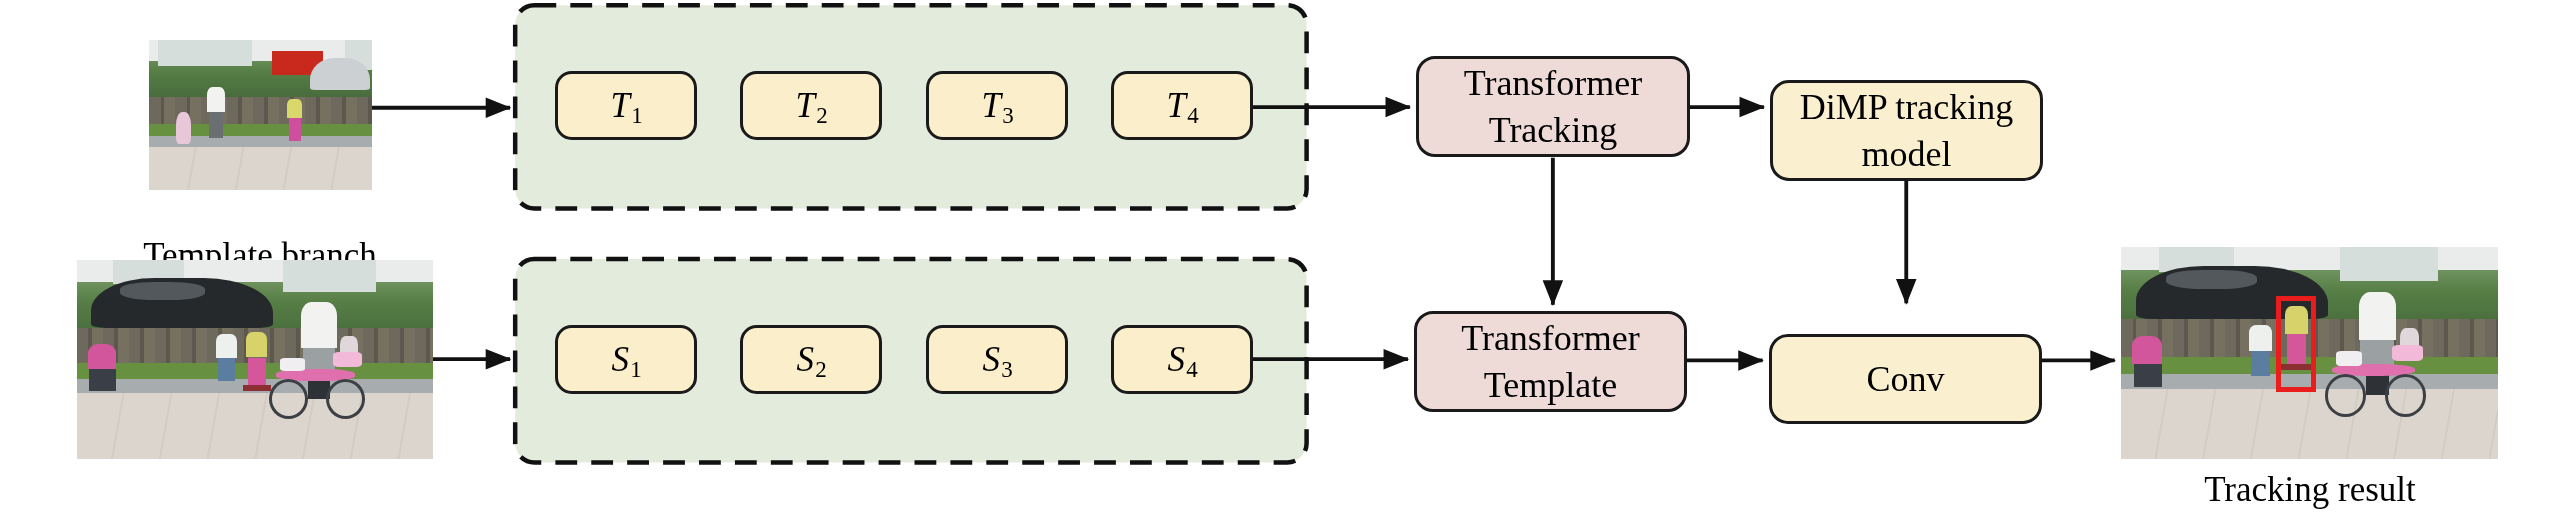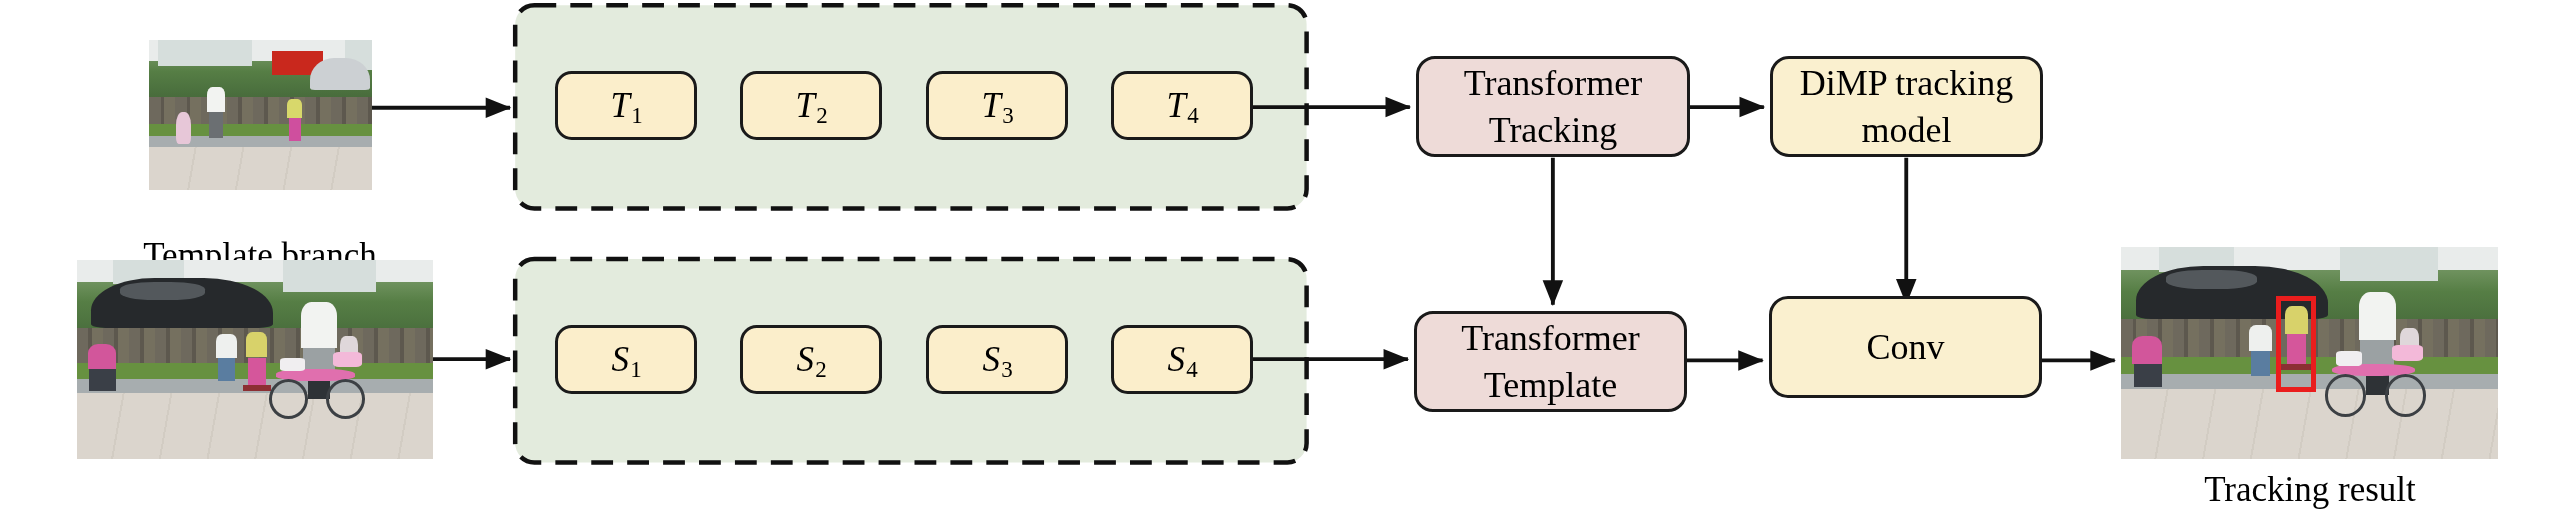--- a/index.html
+++ b/index.html
@@ -16,21 +16,21 @@
   .block{position:absolute;width:142px;height:69px;background:var(--block_fill);
          border:3.2px solid #1a1a1a;border-radius:16.7px;display:flex;align-items:center;
          justify-content:center;z-index:2;font-size:35px;color:#000;box-sizing:border-box;}
   .block i{font-style:italic;}
   .block sub{font-style:normal;font-size:23px;position:relative;top:10.3px;left:1.3px;line-height:0;}
 
   .bignode{position:absolute;border:3.8px solid #1a1a1a;border-radius:19px;z-index:2;
            display:flex;flex-direction:column;align-items:center;justify-content:center;
            font-size:36px;line-height:1.28;color:#000;text-align:center;box-sizing:border-box;}
   .pinknode{background:var(--pink_fill);}
-  .yellownode{background:var(--yellow_fill);}
+  .yellownode{background:var(--yellow_fill);margin-top:24px;}
 
   .branch-label{position:absolute;z-index:2;font-size:35px;color:#000;white-space:nowrap;
                 transform:translateX(-50%);}
 
   .photo{position:absolute;z-index:2;overflow:hidden;background:#dbd5cd;}
   .layer{position:absolute;}
   .sky{left:0;top:0;width:100%;height:14%;background:#e9eceb;}
   .trees{left:0;top:0;width:100%;height:38%;background:linear-gradient(#8aa87a 0%,#567e45 55%,#486c3c 100%);}
   .bldg{background:#d6dedc;}
   .wallband{left:0;width:100%;background:repeating-linear-gradient(90deg,#6e695d 0 11.5px,#5d584e 11.5px 15.4px,#75705f 15.4px 26px);}
@@ -152,21 +152,21 @@
     <span>Tracking</span>
   </div>
   <div class="bignode yellownode" style="left:1770px;top:56px;width:273px;height:101px;">
     <span>DiMP tracking</span>
     <span>model</span>
   </div>
   <div class="bignode pinknode" style="left:1414px;top:311px;width:273px;height:101px;">
     <span>Transformer</span>
     <span>Template</span>
   </div>
-  <div class="bignode yellownode" style="left:1769px;top:296px;width:273px;height:102px;text-align:center;">
+  <div class="bignode yellownode" style="left:1769px;top:310px;width:273px;height:90px;text-align:center;">
     <span>Conv</span>
   </div>
 
   <div class="photo" style="left:2121px;top:247px;width:377px;height:212px;">
     <div class="layer trees"></div>
     <div class="layer sky" style="height:11%;"></div>
     <div class="layer bldg" style="left:58%;top:0;width:26%;height:16%;"></div>
     <div class="layer bldg" style="left:10%;top:0;width:20%;height:12%;"></div>
     <div class="layer" style="left:4%;top:9%;width:51%;height:25%;background:#26292c;border-radius:35% 38% 8% 8%/65% 70% 8% 8%;"></div>
     <div class="layer" style="left:12%;top:11%;width:24%;height:9%;background:#53585c;border-radius:40%;"></div>

